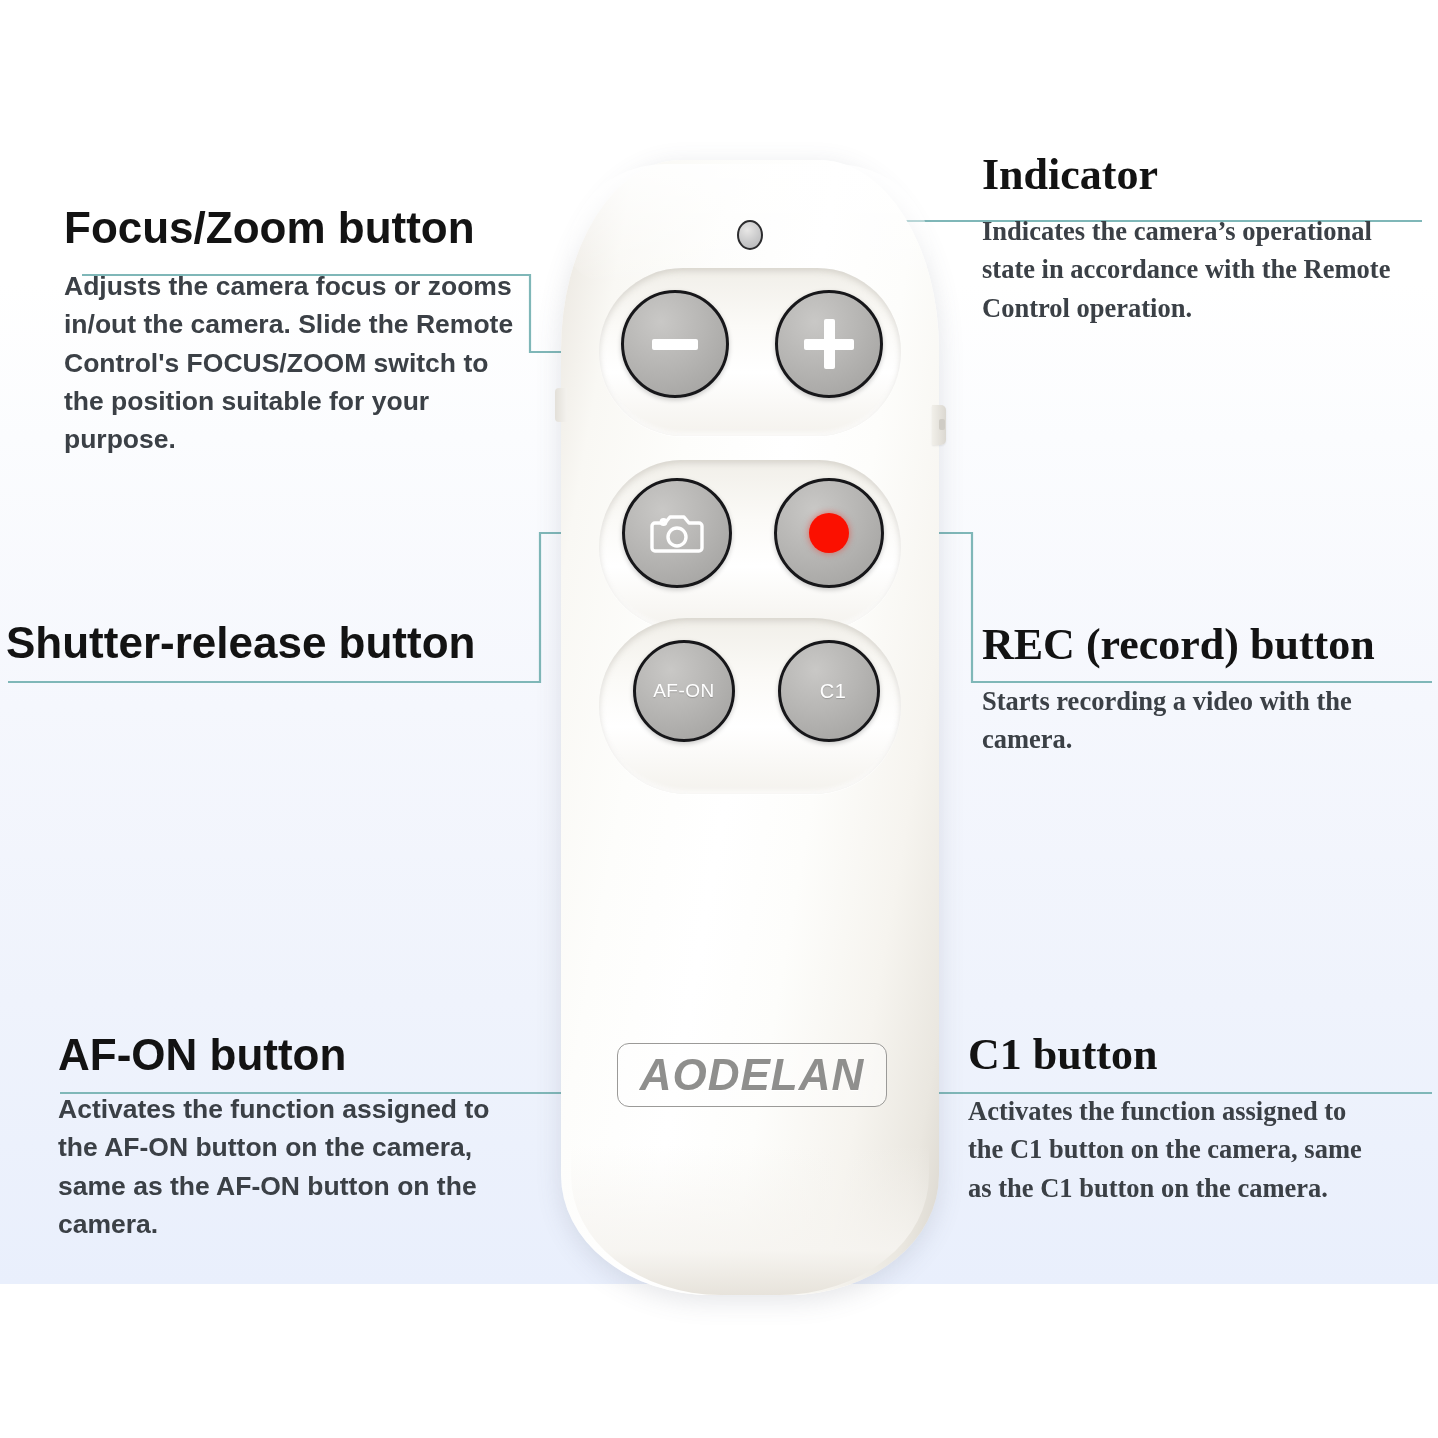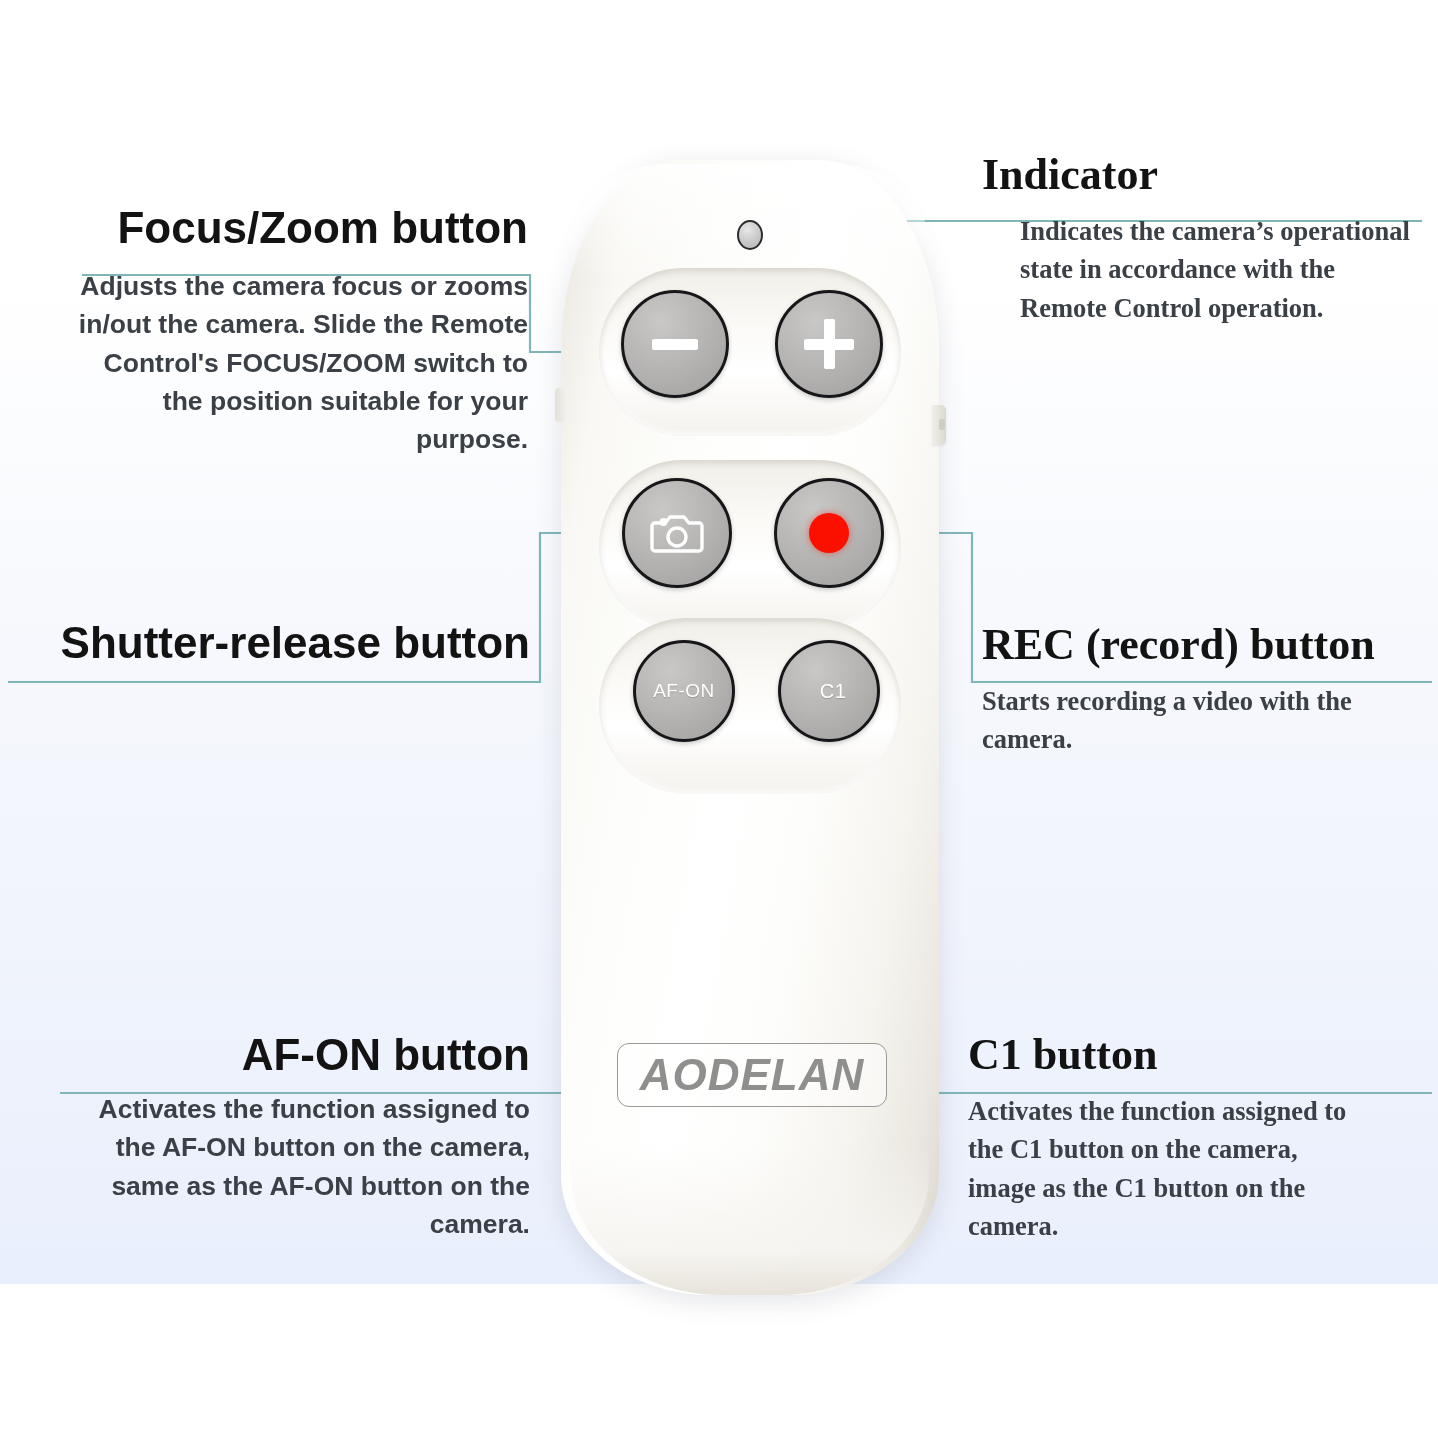--- a/index.html
+++ b/index.html
@@ -145,27 +145,27 @@
   .hd{
     font-family:"Liberation Sans", sans-serif;
     font-weight:bold;color:#131313;
     font-size:44px;line-height:1.05;white-space:nowrap;
   }
   .bd{
     font-family:"Liberation Sans", sans-serif;
     font-weight:bold;color:#3b4046;
     font-size:26.5px;line-height:1.44;
   }
-  .ra{text-align:right;}
+  .ra{text-align:left;}
   .la{text-align:left;font-family:Liberation Serif, serif;}
 
   .b-focus   {left:64px;  top:205px; width:464px;}
   .b-focus .bd{margin-top:16px;}
   .b-indic   {left:982px; top:152px; width:440px;}
-  .b-indic .bd{margin-top:14px;margin-left:38px;}
+  .b-indic .bd{margin-top:14px;}
   .b-shutter {left:6px;   top:620px; width:524px;}
   .b-shutter .bd{margin-top:16px;}
   .b-rec     {left:982px; top:622px; width:456px;}
   .b-rec .bd{margin-top:14px;}
   .b-afon    {left:58px;  top:1032px;width:472px;}
   .b-afon .bd{margin-top:12px;}
   .b-c1      {left:968px; top:1032px;width:400px;}
   .b-c1 .bd{margin-top:14px;}
 </style>
 </head>
@@ -264,16 +264,16 @@
     <div class="bd la">Starts recording a video with the camera.</div>
   </div>
 
   <div class="block b-afon">
     <div class="hd ra">AF-ON button</div>
     <div class="bd ra">Activates the function assigned to the AF-ON button on the camera, same as the AF-ON button on the camera.</div>
   </div>
 
   <div class="block b-c1">
     <div class="hd la">C1 button</div>
-    <div class="bd la">Activates the function assigned to the C1 button on the camera, image as the C1 button on the camera.</div>
+    <div class="bd la">Activates the function assigned to the C1 button on the camera, same as the C1 button on the camera.</div>
   </div>
 
 </div>
 
 </body></html>

